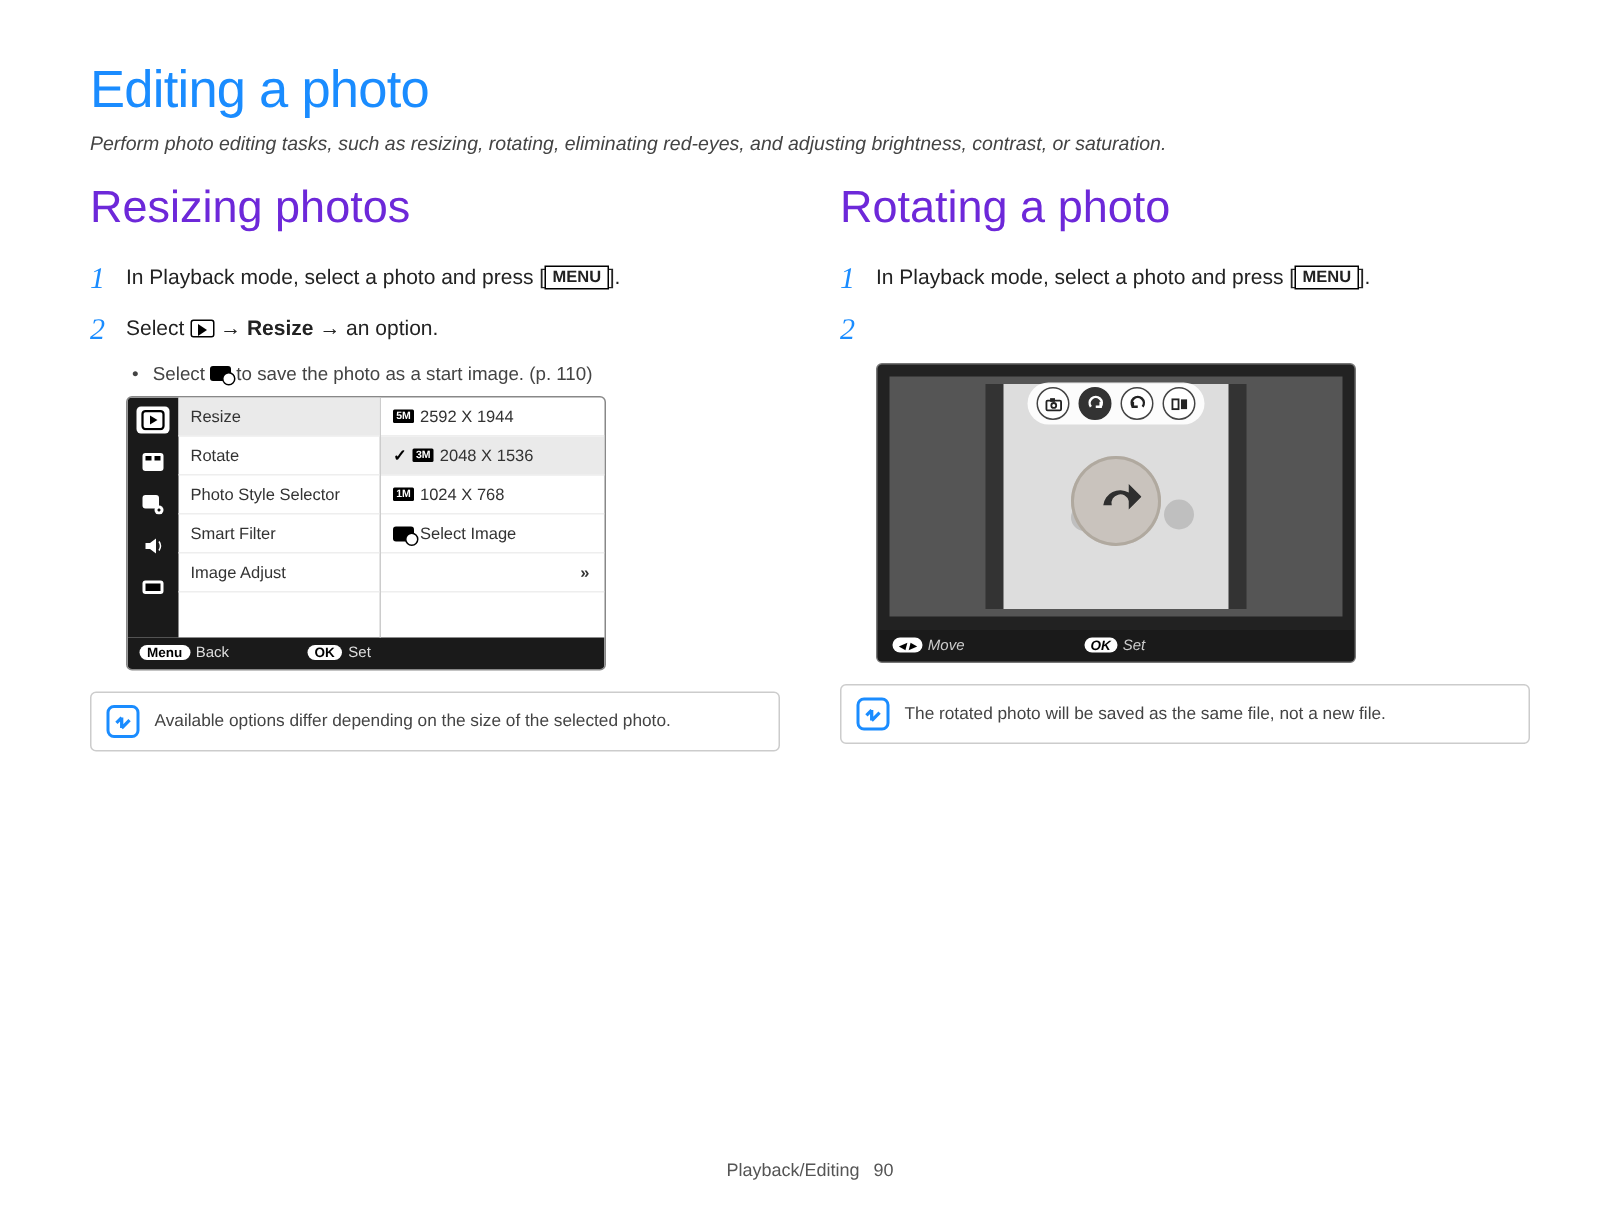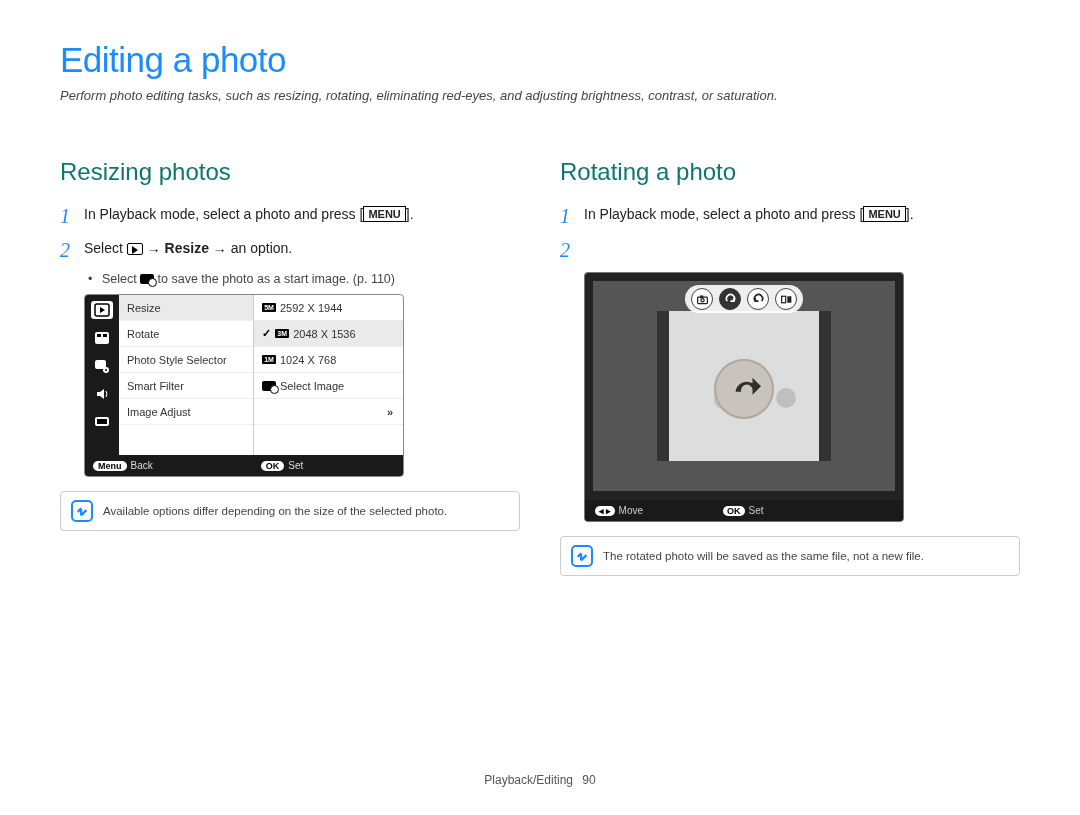--- a/index.html
+++ b/index.html
@@ -21,25 +21,24 @@
   }
   .page-intro {
     font-size: 13px;
     color: #444;
     margin-bottom: 19px;
     font-style: italic;
   }
   .columns { display: flex; gap: 40px; }
   .col { flex: 1; }
   .section-title {
-    color: #0f766e;
-    font-size: 24px;
+    color: #6d28d9;
+    font-size: 30px;
     font-weight: normal;
     margin-bottom: 18px;
-    margin-top: 36px;
   }
   .step { display: flex; margin-bottom: 10px; align-items: flex-start; }
   .step-num {
     font-family: Georgia, serif;
     font-style: italic;
     color: #1a8cff;
     font-size: 20px;
     width: 24px;
     flex-shrink: 0;
     line-height: 1.2;
@@ -152,47 +151,48 @@
     min-width: 14px;
     text-align: center;
   }
   .check { color: #000; font-weight: bold; font-size: 11px; }
   .shot-footer {
     background: #1a1a1a;
     color: #ddd;
     display: flex;
     font-size: 10px;
     padding: 5px 8px;
-    gap: 108px;
+    gap: 52px;
     text-align: center;
   }
   .pill {
     background: #fff;
     color: #000;
     border-radius: 7px;
     padding: 0 5px;
     font-size: 9px;
     font-weight: bold;
     margin-right: 4px;
   }
   .arrow-more {
     text-align: right;
     padding-right: 10px;
   }
 
   
   .shot-rotate {
     width: 320px;
-    height: 250px;
+    height: 200px;
     background: #222;
     border: 1px solid #777;
     border-radius: 4px;
     margin: 6px 0 14px 24px;
     position: relative;
     overflow: hidden;
+    font-style: italic;
   }
   .rotate-center {
     position: absolute;
     inset: 8px 8px 30px 8px;
     background: #555;
     display: flex;
     align-items: center;
     justify-content: center;
   }
   .photo-mock {

